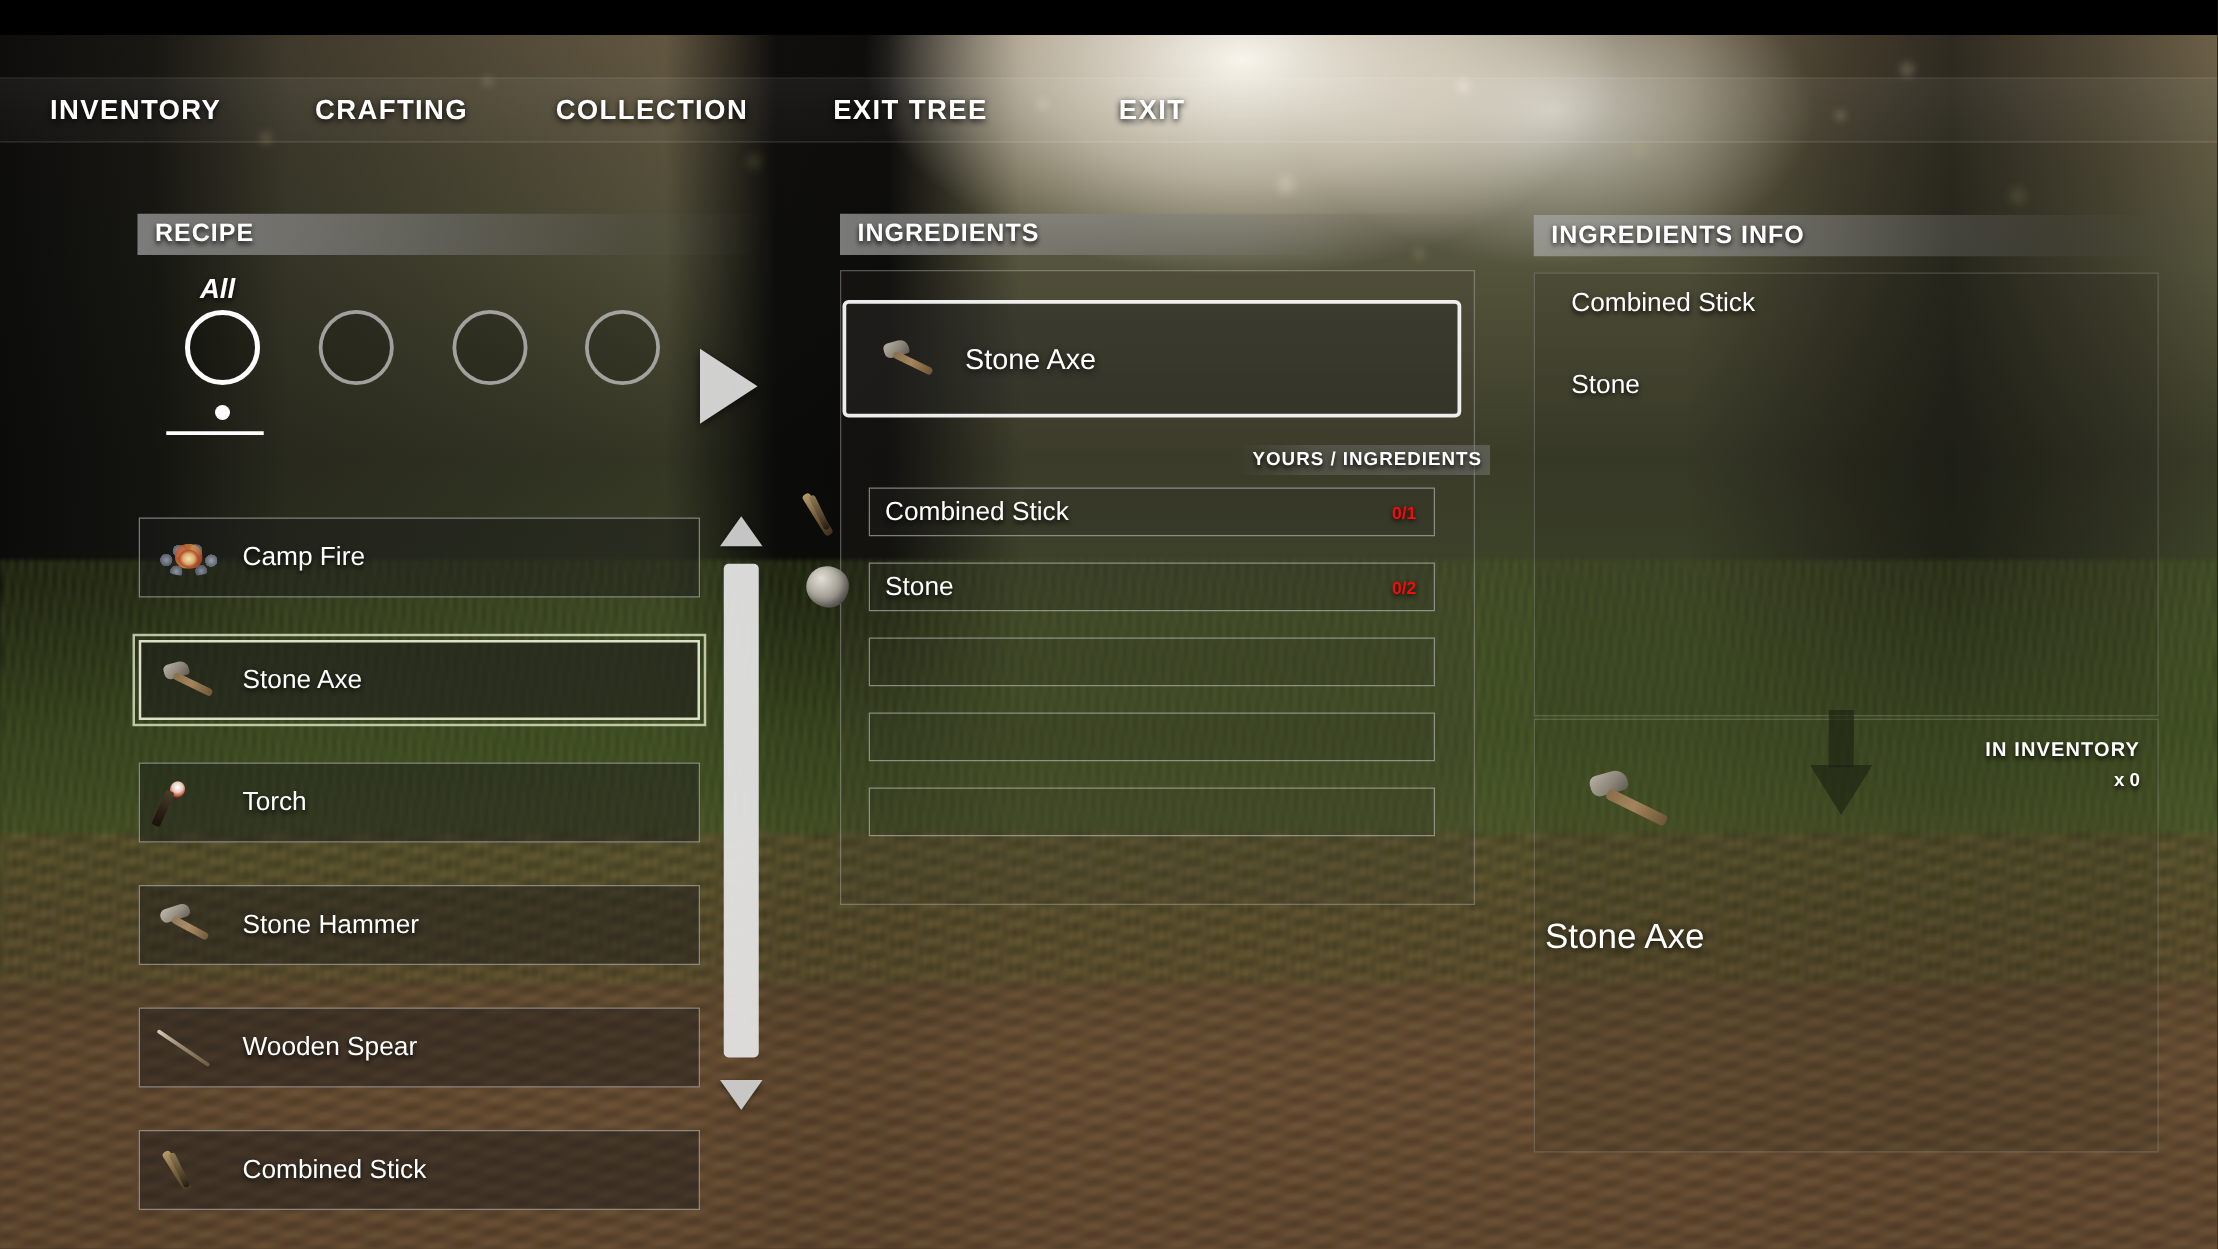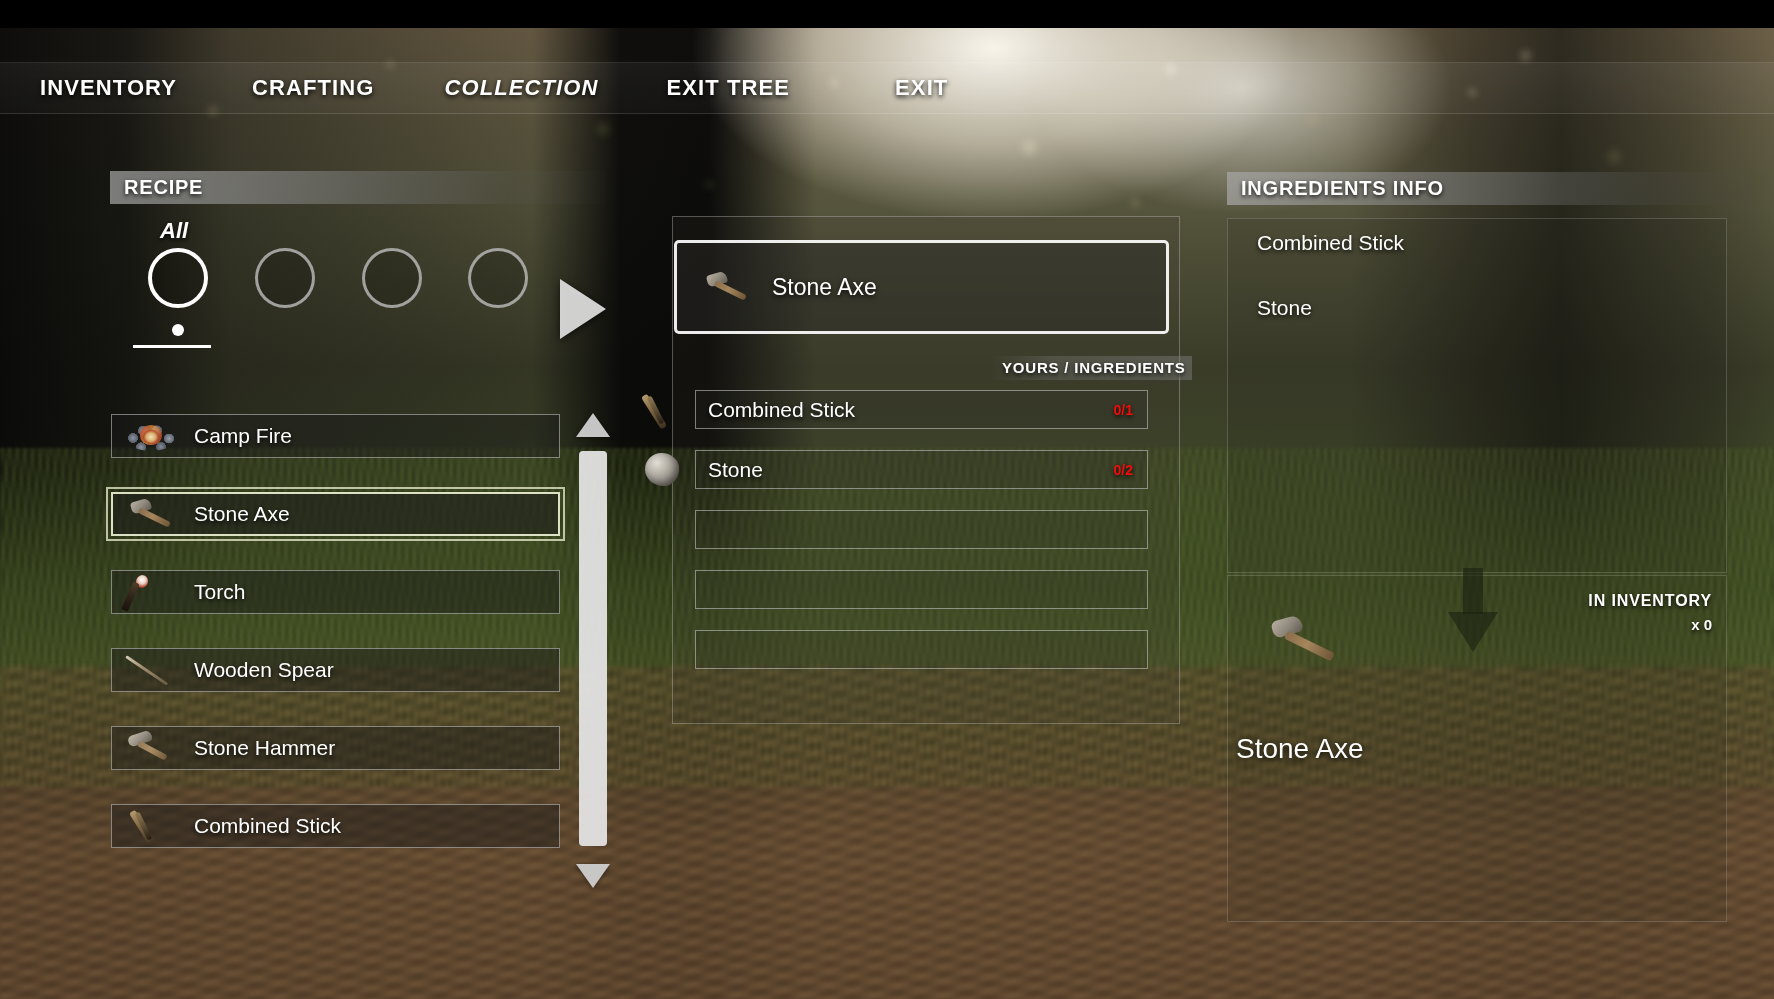--- a/index.html
+++ b/index.html
@@ -131,21 +131,21 @@
     color: #ffffff;
     font-size: 22px;
     font-weight: bold;
     letter-spacing: 1.1px;
     text-shadow: 0 2px 5px rgba(0,0,0,0.95);
     cursor: pointer;
     white-space: nowrap;
   }
   .navitem:nth-child(1) { margin-left: 40px; }
   .navitem:nth-child(2) { margin-left: 75px; }
-  .navitem:nth-child(3) { margin-left: 70px; font-style: italic; }
+  .navitem:nth-child(3) { margin-left: 70px; }
   .navitem:nth-child(4) { margin-left: 68px; }
   .navitem:nth-child(5) { margin-left: 105px; }
 
   
   .panel-head {
     position: absolute;
     height: 33px;
     display: flex;
     align-items: center;
     background: linear-gradient(to right, rgba(168,168,168,0.70) 0%, rgba(128,128,128,0.55) 45%, rgba(90,90,90,0.18) 80%, rgba(60,60,60,0.02) 100%);
@@ -218,21 +218,21 @@
   }
 
   
   .recipe-list {
     position: absolute;
     left: 111px; top: 386px;
     width: 449px;
   }
   .recipe-row {
     position: relative;
-    height: 44px;
+    height: 64px;
     margin-bottom: 34px;
     border: 1px solid rgba(205,205,205,0.55);
     background: rgba(26,26,26,0.45);
     display: flex;
     align-items: center;
     cursor: pointer;
   }
   .recipe-row.selected {
     border: 2px solid rgba(236,240,210,0.92);
     outline: 2px solid rgba(236,240,210,0.75);
@@ -634,44 +634,47 @@
       <div class="rlabel">Stone Axe</div>
     </div>
     <div class="recipe-row">
       <div class="icon">
           <div class="ic ic-torch"></div>
         </div>
       <div class="rlabel">Torch</div>
     </div>
     <div class="recipe-row">
       <div class="icon">
+          <div class="ic ic-hammer"></div>
+        </div>
+      <div class="rlabel">Stone Hammer</div>
+    </div>
+    <div class="recipe-row">
+      <div class="icon">
           <div class="ic ic-spear"></div>
         </div>
       <div class="rlabel">Wooden Spear</div>
-    </div>
-    <div class="recipe-row">
-      <div class="icon">
-          <div class="ic ic-hammer"></div>
-        </div>
-      <div class="rlabel">Stone Hammer</div>
     </div>
     <div class="recipe-row">
       <div class="icon">
           <div class="ic ic-stick"></div>
         </div>
       <div class="rlabel">Combined Stick</div>
     </div>
   </div>
 
   <div class="scrollbar">
     <div class="sb-up"></div>
     <div class="sb-thumb"></div>
     <div class="sb-down"></div>
   </div>
 
+  <div class="panel-head" id="ingredients-head">
+    <div class="t">INGREDIENTS</div>
+  </div>
 
   <div class="ing-frame"></div>
 
   <div class="result-slot">
     <div class="icon">
         <div class="ic ic-axe"></div>
       </div>
     <div class="rlabel">Stone Axe</div>
   </div>
 

